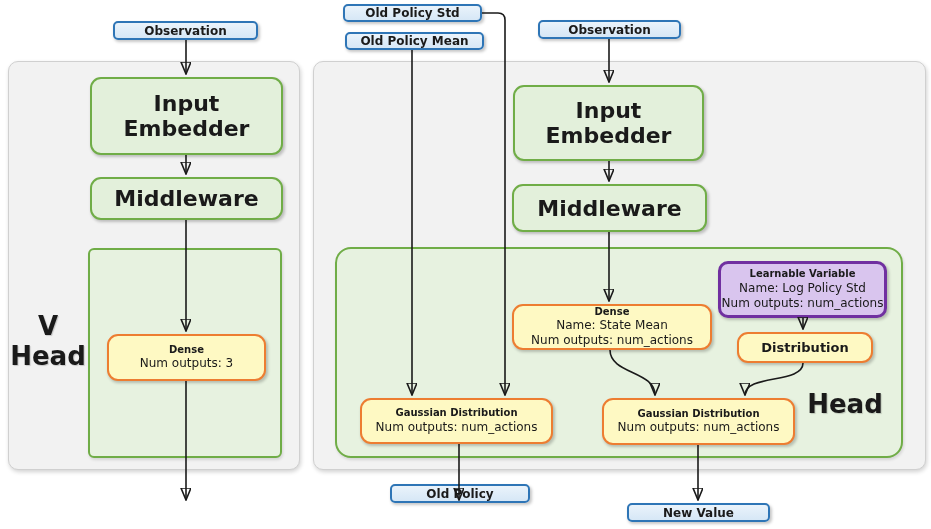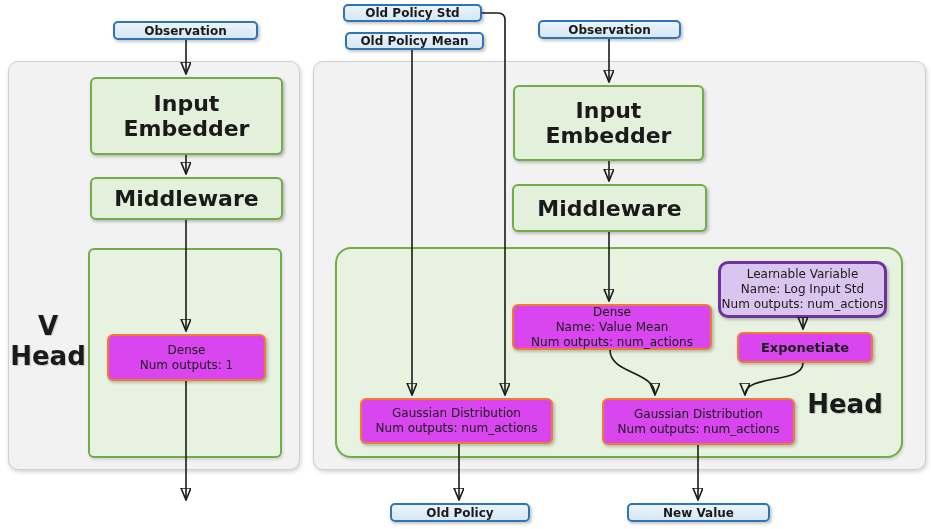--- a/index.html
+++ b/index.html
@@ -19,51 +19,51 @@
   .head-box {
     position:absolute; background:#e7f2e0; border:2.5px solid #70ad47;
     z-index:2; box-shadow:1px 2px 3px rgba(0,0,0,.12);
   }
   #v-head-box   { left:88px;  top:248px; width:194px; height:210px; border-radius:6px; }
   #ppo-head-box { left:335px; top:247px; width:568px; height:211px; border-radius:16px; }
   
   .node {
     position:absolute; z-index:3; display:flex; flex-direction:column;
     align-items:center; justify-content:center; text-align:center;
-    border-radius:6px; box-shadow:1.5px 2px 3px rgba(0,0,0,.22);
+    border-radius:11px; box-shadow:1.5px 2px 3px rgba(0,0,0,.22);
   }
   .nn   { background:#e3f0db; border:2.5px solid #70ad47; }
-  .op   { background:#d946ef; border:2.5px solid #ed7d31; }
+  .op   { background:#fef9c3; border:2.5px solid #ed7d31; }
   .vr   { background:#d9c5ee; border:3px solid #7030a0; border-radius:10px; }
   .io   {
     background:linear-gradient(180deg,#eaf3fb 0%,#d6e7f6 100%);
     border:2.5px solid #2e75b6; border-radius:5px;
     font-size:12px; font-weight:bold;
   }
   .big-label { font-size:22px; font-weight:bold; letter-spacing:0px; }
-  .node .t  { font-size:12px; font-weight:normal; line-height:1.25; }
+  .node .t  { font-size:10px; font-weight:bold; line-height:1.25; }
   .node .s  { font-size:12px; line-height:1.25; }
   
   #obs-left      { left:113px; top:21px;  width:145px; height:19px; }
   #ie-left       { left:90px;  top:77px;  width:193px; height:78px; }
   #mw-left       { left:90px;  top:177px; width:193px; height:43px; }
   #dense-left    { left:107px; top:334px; width:159px; height:47px; }
   #state-value   { left:116px; top:503px; width:142px; height:19px; }
   
   #old-std       { left:343px; top:4px;   width:139px; height:18px; }
   #old-mean      { left:345px; top:32px;  width:139px; height:18px; }
   #obs-right     { left:538px; top:20px;  width:143px; height:19px; }
   #ie-right      { left:513px; top:85px;  width:191px; height:76px; }
   #mw-right      { left:512px; top:184px; width:195px; height:48px; }
   #dense-right   { left:512px; top:304px; width:200px; height:46px; }
   #learnable     { left:718px; top:261px; width:169px; height:57px; }
   #exponetiate   { left:737px; top:332px; width:136px; height:31px; font-size:13px; font-weight:bold; }
   #gauss-old     { left:360px; top:398px; width:193px; height:46px; }
   #gauss-new     { left:602px; top:398px; width:193px; height:47px; }
-  #old-policy    { left:390px; top:503px; width:140px; height:19px; }
+  #old-policy    { left:390px; top:484px; width:140px; height:19px; }
   #new-policy    { left:627px; top:503px; width:143px; height:19px; }
   
   .head-title {
     position:absolute; z-index:4; font-size:26px; font-weight:bold;
     line-height:1.15; text-align:center; text-shadow:1px 1px 1px rgba(0,0,0,.18);
   }
   #v-head-title   { left:8px;   top:312px; width:80px;  }
   #ppo-head-title { left:800px; top:390px; width:90px;  }
   
   #wires { position:absolute; left:0; top:0; z-index:10; pointer-events:none; }
@@ -86,42 +86,42 @@
   </div>
   <div class="head-title" id="ppo-head-title">
     <div>Head</div>
   </div>
 
   <div class="node io" id="obs-left">Observation</div>
   <div class="node nn big-label" id="ie-left">Input Embedder</div>
   <div class="node nn big-label" id="mw-left">Middleware</div>
   <div class="node op" id="dense-left">
     <div class="t">Dense</div>
-    <div class="s">Num outputs: 1</div>
+    <div class="s">Num outputs: 3</div>
   </div>
 
   <div class="node io" id="old-std">Old Policy Std</div>
   <div class="node io" id="old-mean">Old Policy Mean</div>
   <div class="node io" id="obs-right">Observation</div>
   <div class="node nn big-label" id="ie-right">Input Embedder</div>
   <div class="node nn big-label" id="mw-right">Middleware</div>
 
   <div class="node op" id="dense-right">
     <div class="t">Dense</div>
-    <div class="s">Name: Value Mean</div>
+    <div class="s">Name: State Mean</div>
     <div class="s">Num outputs: num_actions</div>
   </div>
 
   <div class="node vr" id="learnable">
     <div class="t">Learnable Variable</div>
-    <div class="s">Name: Log Input Std</div>
+    <div class="s">Name: Log Policy Std</div>
     <div class="s">Num outputs: num_actions</div>
   </div>
 
-  <div class="node op" id="exponetiate">Exponetiate</div>
+  <div class="node op" id="exponetiate">Distribution</div>
 
   <div class="node op" id="gauss-old">
     <div class="t">Gaussian Distribution</div>
     <div class="s">Num outputs: num_actions</div>
   </div>
 
   <div class="node op" id="gauss-new">
     <div class="t">Gaussian Distribution</div>
     <div class="s">Num outputs: num_actions</div>
   </div>

